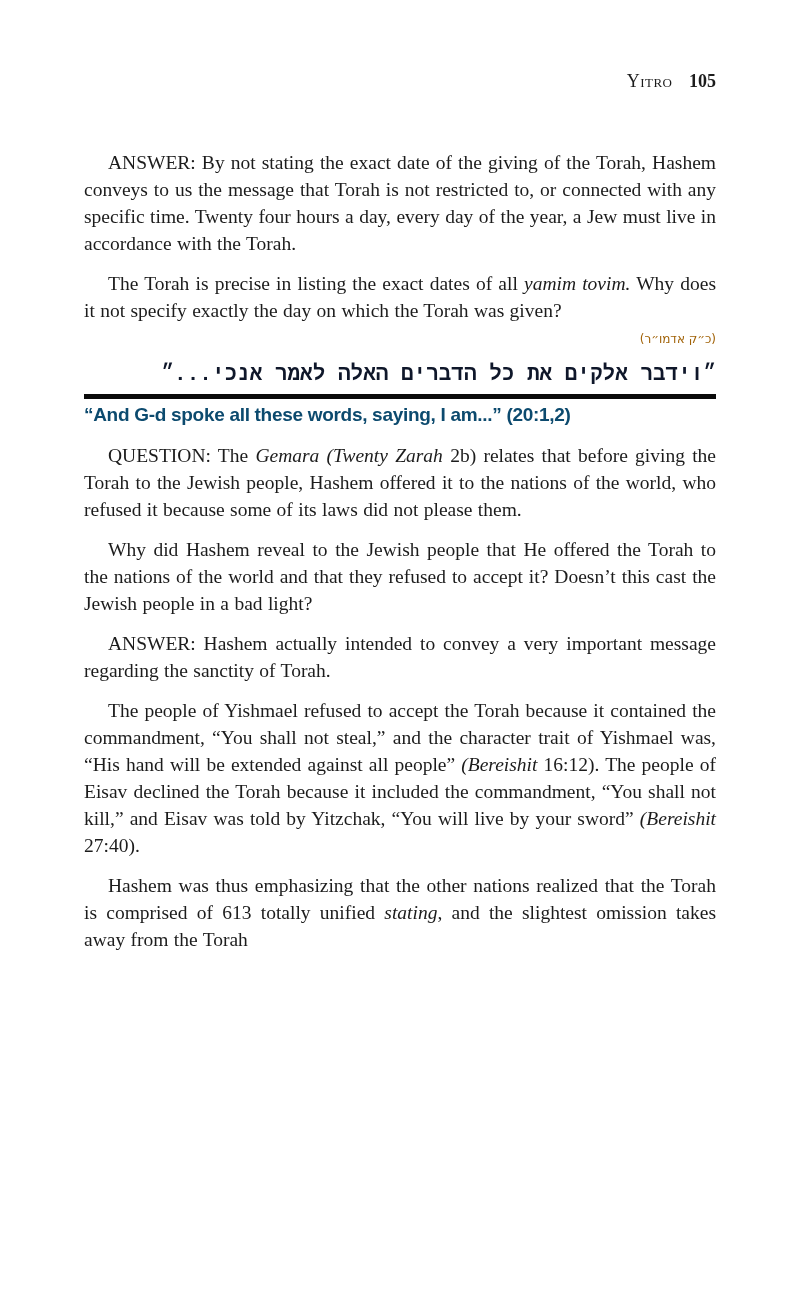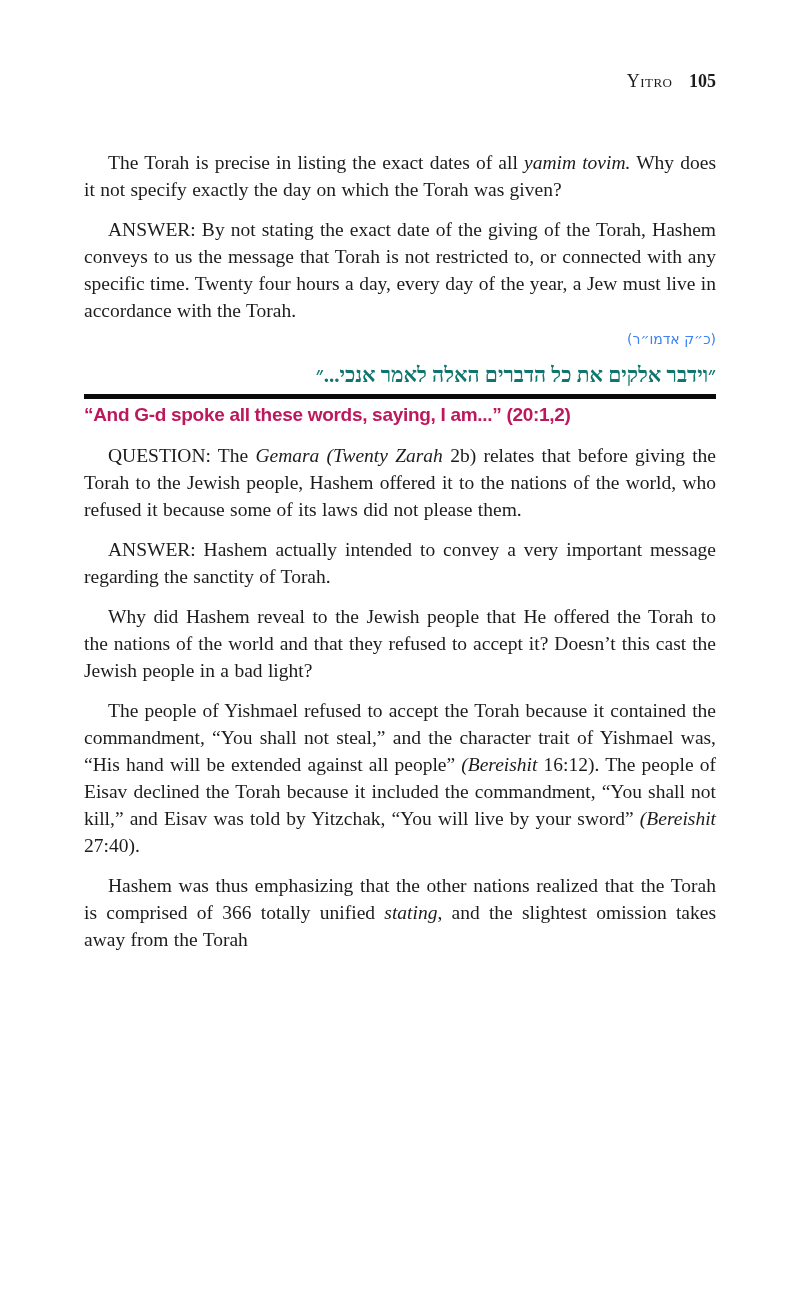--- a/index.html
+++ b/index.html
@@ -48,66 +48,66 @@
     word-spacing: 0.5px;
   }
   .body-para em {
     font-style: italic;
   }
   
   .citation {
     direction: rtl;
     text-align: right;
     font-family: "DejaVu Sans", sans-serif;
-    font-size: 14px;
+    font-size: 12px;
     line-height: 18px;
-    color: #3b82f6;
+    color: #a16207;
     margin: -7px 0 14px 0;
   }
   
   .heading-hebrew {
     direction: rtl;
     text-align: right;
-    font-family: Liberation Serif, serif;
+    font-family: Liberation Mono, monospace;
     font-weight: bold;
     font-size: 21px;
     line-height: 26px;
     margin: 14px 0 0 0;
-    color: #0f766e;
+    color: #0f172a;
   }
   .heading-rule {
     height: 5px;
     background: #0a0a0a;
     margin: 6px 0 3px 0;
   }
   .heading-english {
     font-family: "Liberation Sans", "DejaVu Sans", sans-serif;
     font-weight: bold;
     font-size: 19px;
     line-height: 25px;
     letter-spacing: -0.3px;
     margin: 0 0 15px 0;
-    color: #be185d;
+    color: #0c4a6e;
   }
 </style>
 </head>
 <body>
 
 <div class="page">
   <div class="running-head">
     <span class="section-title">Yitro</span>
     <span class="page-number">105</span>
   </div>
 
   <div id="page-body">
+      <p class="body-para"><span>ANSWER: By not stating the exact date of the giving of the Torah, Hashem conveys to us the message that Torah is not restricted to, or connected with any specific time. Twenty four hours a day, every day of the year, a Jew must live in accordance with the Torah.</span></p>
       <p class="body-para"><span>The Torah is precise in listing the exact dates of all </span><em>yamim tovim.</em><span> Why does it not specify exactly the day on which the Torah was given?</span></p>
-      <p class="body-para"><span>ANSWER: By not stating the exact date of the giving of the Torah, Hashem conveys to us the message that Torah is not restricted to, or connected with any specific time. Twenty four hours a day, every day of the year, a Jew must live in accordance with the Torah.</span></p>
       <div class="citation">(כ״ק אדמו״ר)</div>
       <div class="heading-hebrew">״וידבר אלקים את כל הדברים האלה לאמר אנכי...״</div>
       <div class="heading-rule"></div>
       <div class="heading-english">“And G-d spoke all these words, saying, I am...” (20:1,2)</div>
       <p class="body-para"><span>QUESTION: The </span><em>Gemara (Twenty Zarah </em><span>2b) relates that before giving the Torah to the Jewish people, Hashem offered it to the nations of the world, who refused it because some of its laws did not please them.</span></p>
+      <p class="body-para"><span>Why did Hashem reveal to the Jewish people that He offered the Torah to the nations of the world and that they refused to accept it? Doesn’t this cast the Jewish people in a bad light?</span></p>
       <p class="body-para"><span>ANSWER: Hashem actually intended to convey a very important message regarding the sanctity of Torah.</span></p>
-      <p class="body-para"><span>Why did Hashem reveal to the Jewish people that He offered the Torah to the nations of the world and that they refused to accept it? Doesn’t this cast the Jewish people in a bad light?</span></p>
       <p class="body-para"><span>The people of Yishmael refused to accept the Torah because it contained the commandment, “You shall not steal,” and the character trait of Yishmael was, “His hand will be extended against all people” </span><em>(Bereishit</em><span> 16:12). The people of Eisav declined the Torah because it included the commandment, “You shall not kill,” and Eisav was told by Yitzchak, “You will live by your sword” </span><em>(Bereishit</em><span> 27:40).</span></p>
-      <p class="body-para"><span>Hashem was thus emphasizing that the other nations realized that the Torah is comprised of 366 totally unified </span><em>stating</em><span>, and the slightest omission takes away from the Torah</span></p>
+      <p class="body-para"><span>Hashem was thus emphasizing that the other nations realized that the Torah is comprised of 613 totally unified </span><em>stating</em><span>, and the slightest omission takes away from the Torah</span></p>
     </div>
 </div>
 
 </body></html>

